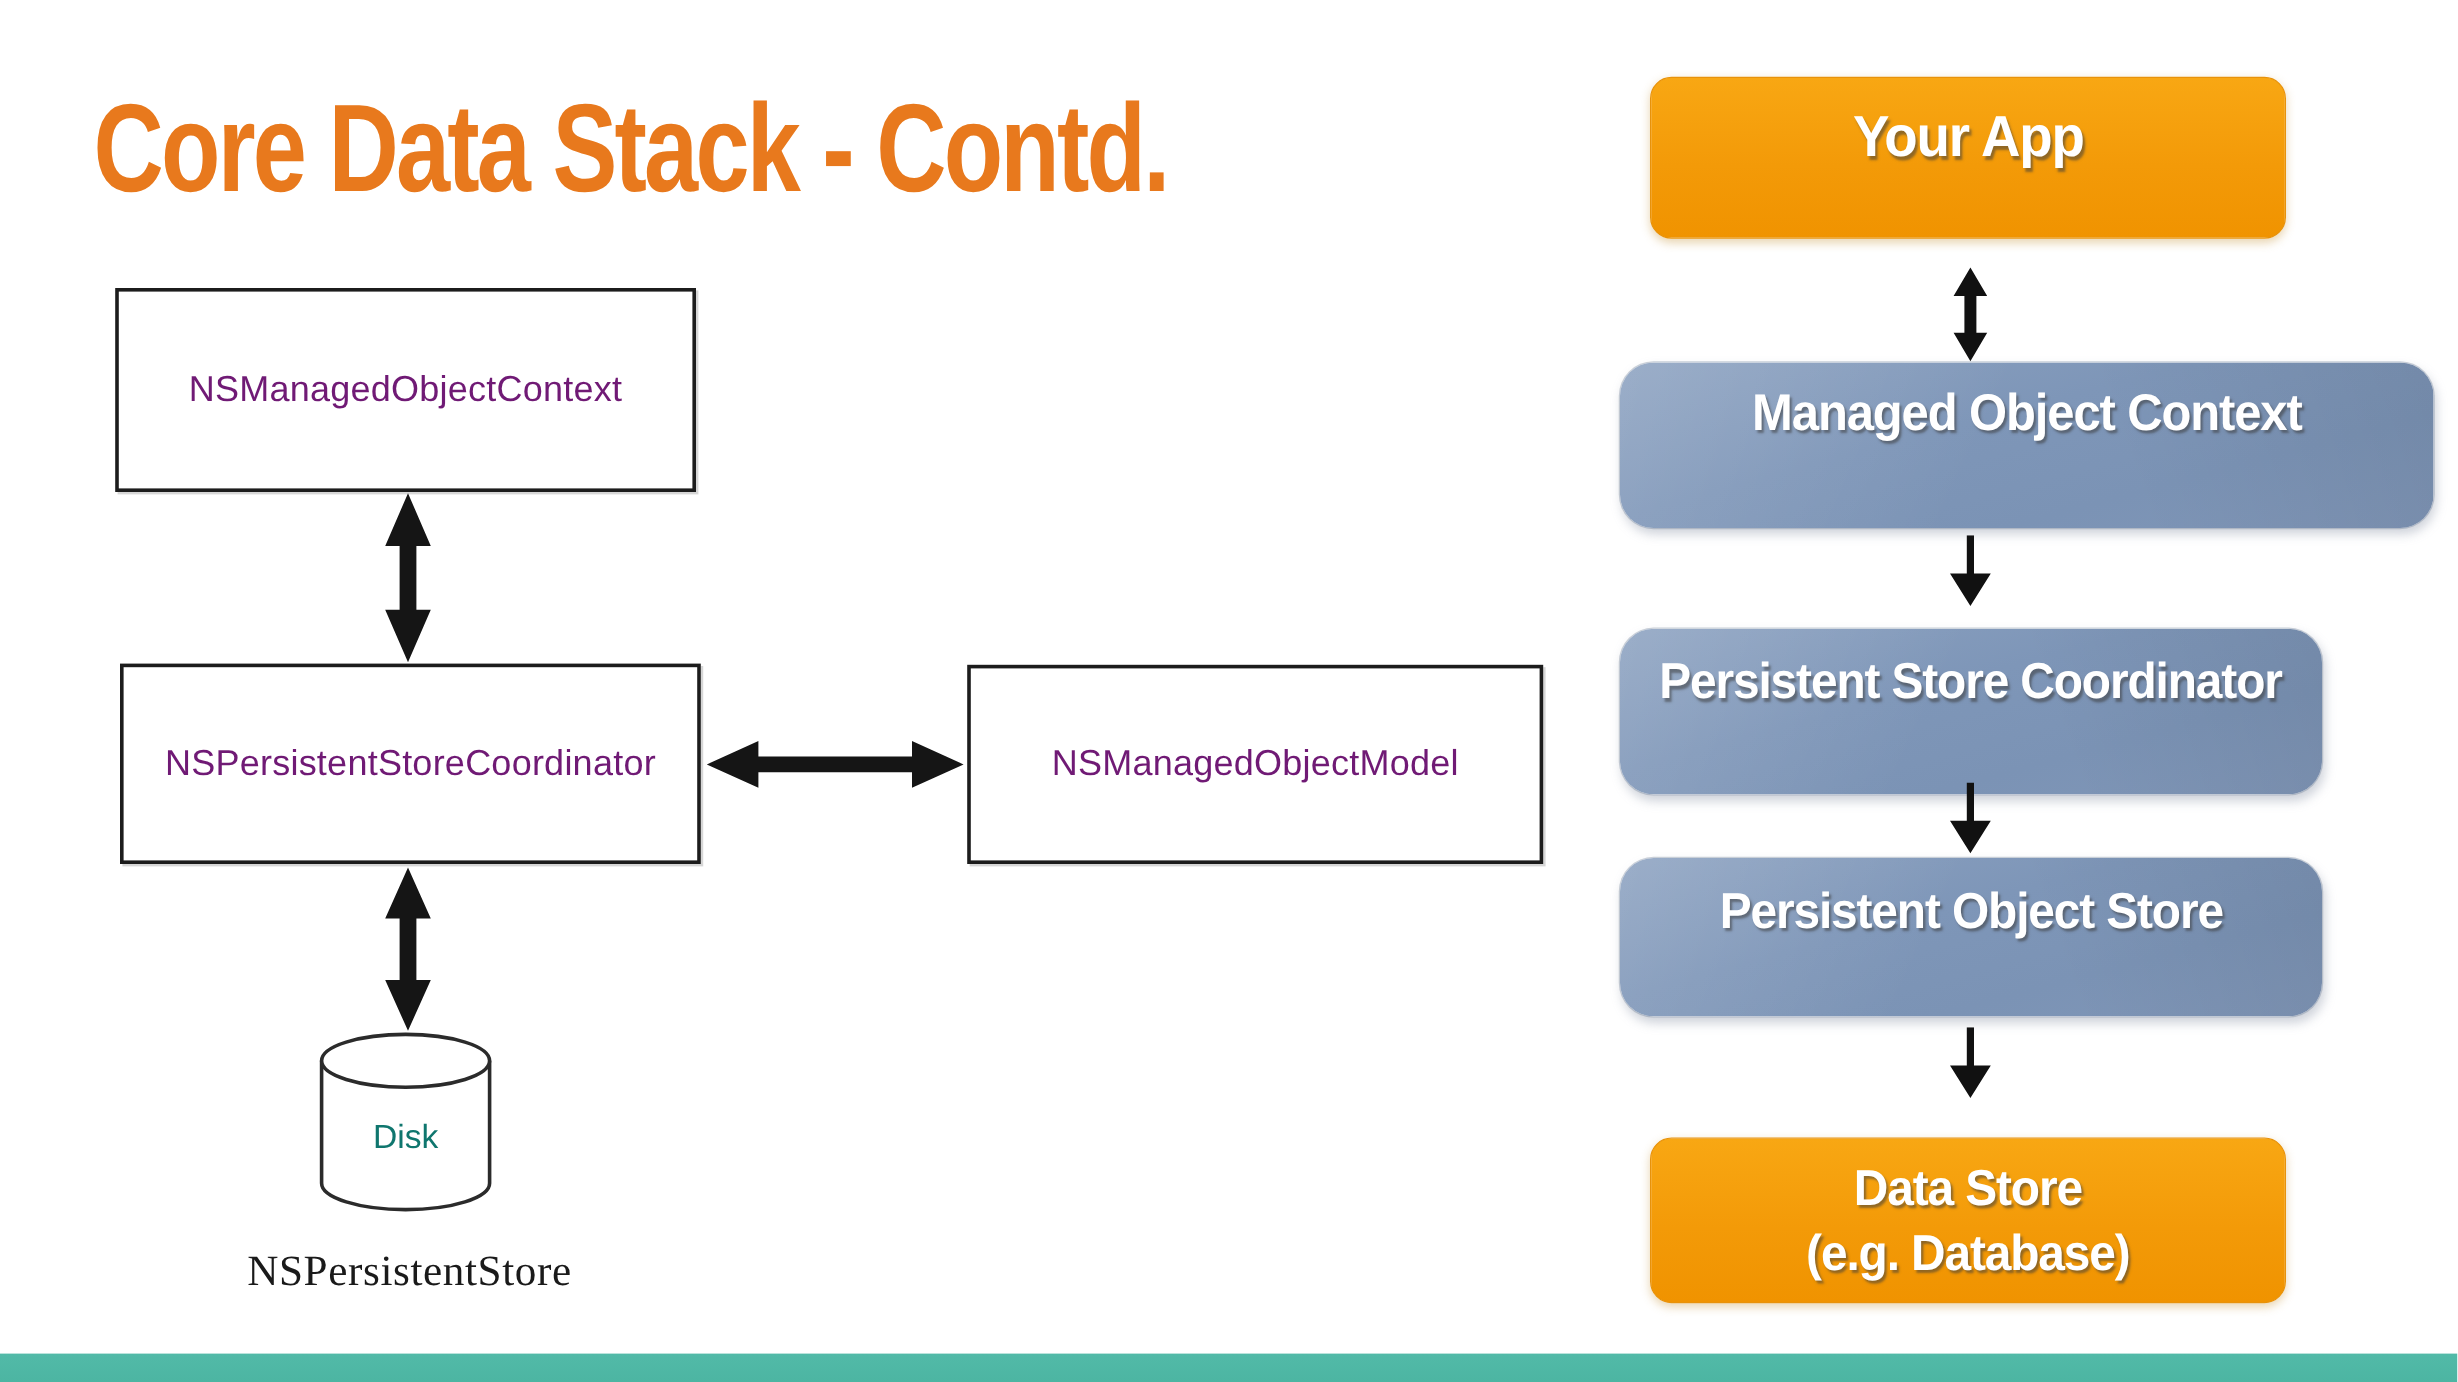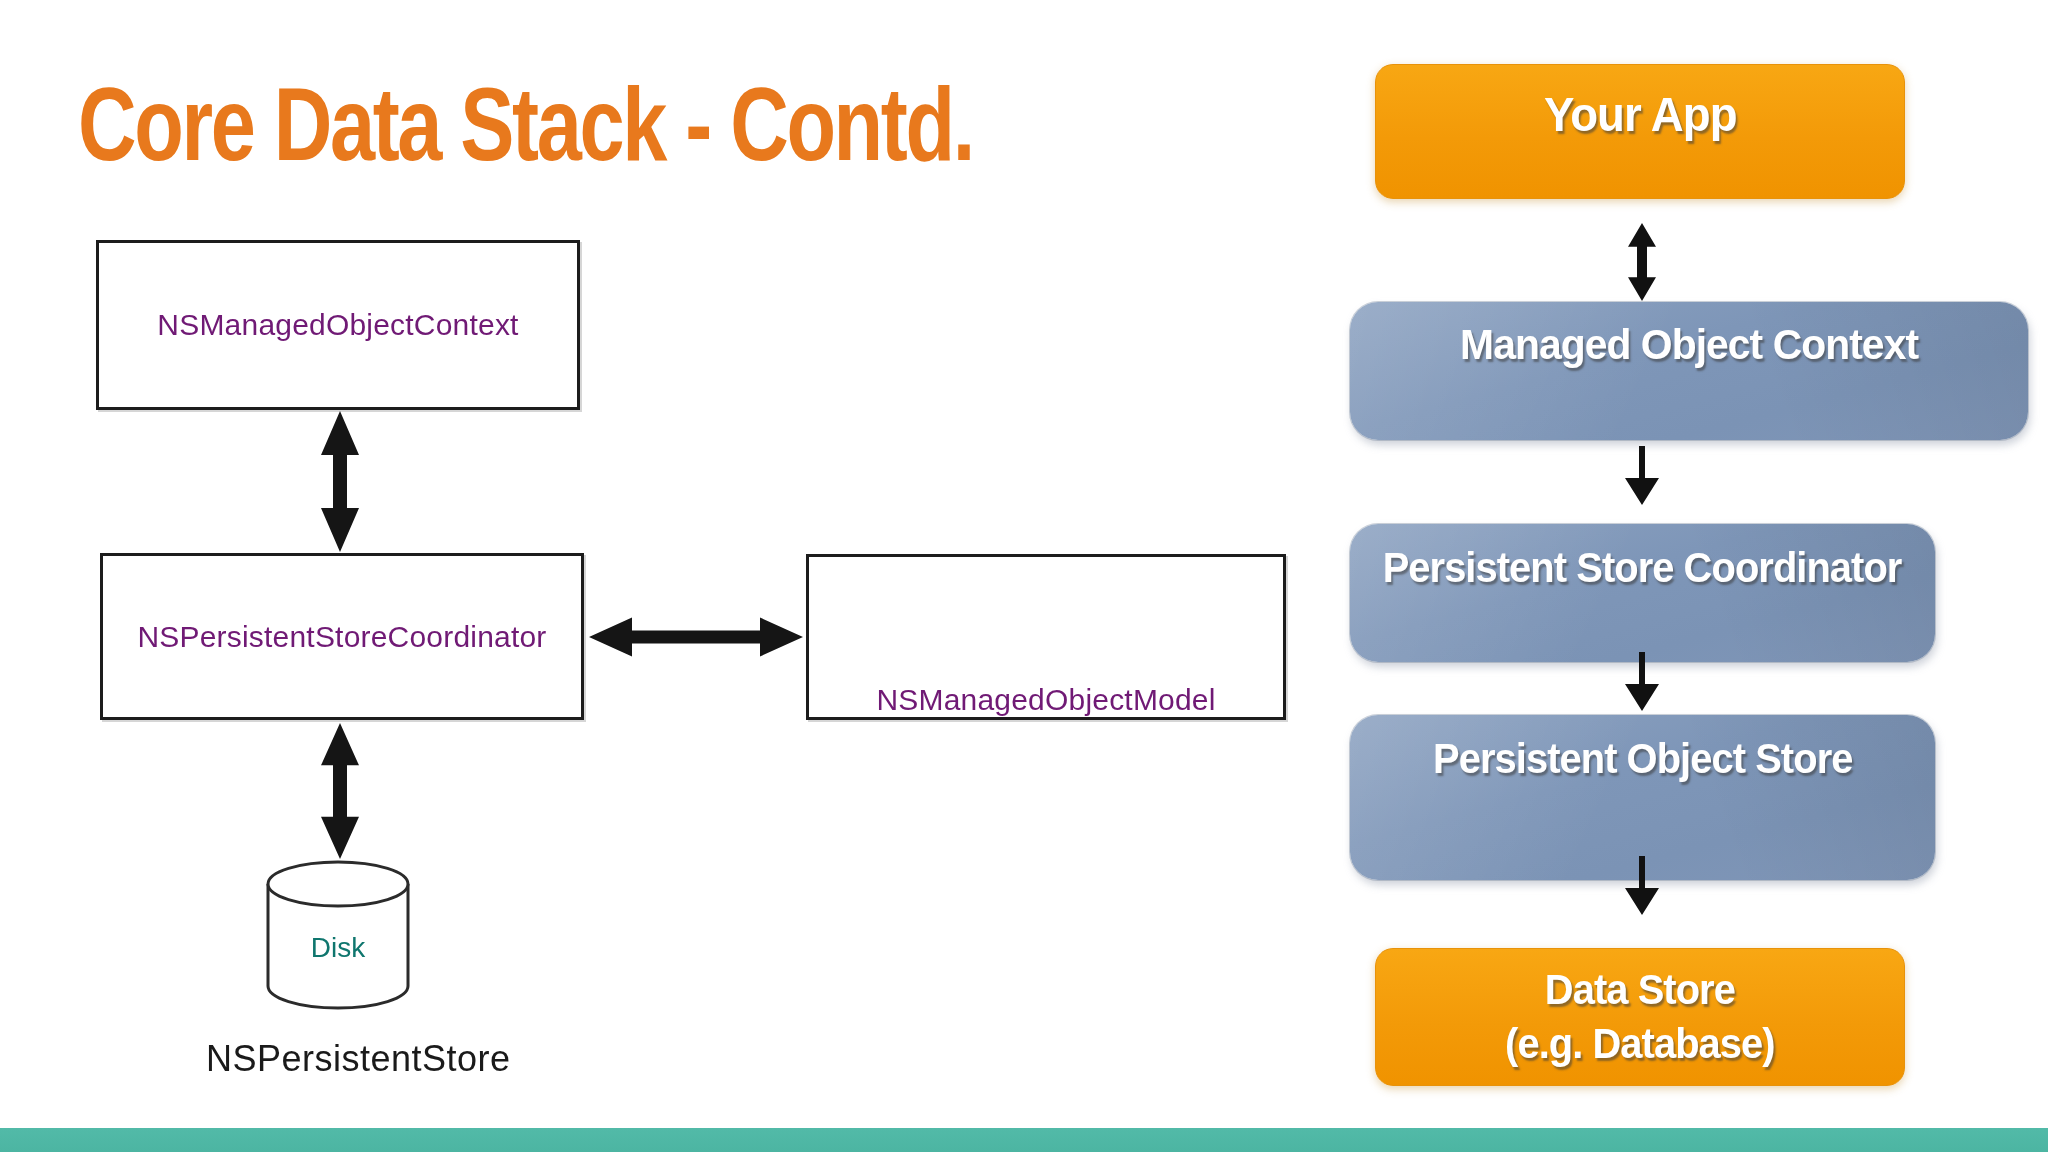--- a/index.html
+++ b/index.html
@@ -19,24 +19,24 @@
 
   
   .lbox{
     background:#ffffff;border:3px solid #1c1c1c;box-sizing:border-box;
     display:flex;align-items:center;justify-content:center;
     font-size:30px;color:#701a75;letter-spacing:0.2px;
     box-shadow:2px 2px 0 rgba(90,90,90,0.25);
   }
   .box-context{left:96px;top:240px;width:484px;height:170px;}
   .box-coordinator{left:100px;top:553px;width:484px;height:167px;}
-  .box-model{left:806px;top:554px;width:480px;height:166px;align-items:flex-end;}
+  .box-model{left:806px;top:554px;width:480px;height:166px;}
   .arrow-svg{display:block;}
   .store-label{
-    left:206px;top:1038px;font-size:36px;color:#1a1a1a;letter-spacing:0.5px;
+    left:206px;top:1038px;font-size:36px;color:#1a1a1a;letter-spacing:0.5px;font-family:Liberation Serif, serif;
   }
   .disk-label{
     left:264px;top:932px;width:148px;text-align:center;
     font-size:28px;color:#0f766e;
   }
 
   
   .rnode{
     box-sizing:border-box;text-align:center;color:#ffffff;font-weight:bold;
     letter-spacing:-1px;
@@ -52,21 +52,21 @@
     background-image:
       linear-gradient(115deg,rgba(255,255,255,0.14) 0%,rgba(255,255,255,0) 45%),
       linear-gradient(250deg,rgba(0,0,0,0.07) 0%,rgba(0,0,0,0) 40%),
       linear-gradient(165deg,#8BA1C0 0%,#7E96B8 40%,#7B93B5 70%,#8096B7 100%);
     border-radius:28px;
     box-shadow:0 0 0 1px rgba(110,125,150,0.35),2px 5px 9px rgba(130,140,160,0.4);
   }
   .node-your-app{left:1375px;top:64px;width:530px;height:135px;font-size:48px;padding-top:22px;}
   .node-moc{left:1350px;top:302px;width:678px;height:138px;font-size:43px;padding-top:18px;}
   .node-psc{left:1350px;top:524px;width:585px;height:138px;font-size:42px;padding-top:20px;}
-  .node-pos{left:1350px;top:715px;width:585px;height:165px;font-size:42px;padding-top:20px;}
+  .node-pos{left:1350px;top:715px;width:585px;height:132px;font-size:42px;padding-top:20px;}
   .node-data-store{left:1375px;top:925px;width:530px;height:138px;font-size:42px;line-height:54px;padding-top:14px;margin-top:23px;}
 
   
   .teal-bar{
     left:0;bottom:0;width:2048px;height:24px;
     background:linear-gradient(180deg,#52BAA8 0%,#4CB5A2 100%);
   }
 </style>
 </head>
 <body>

